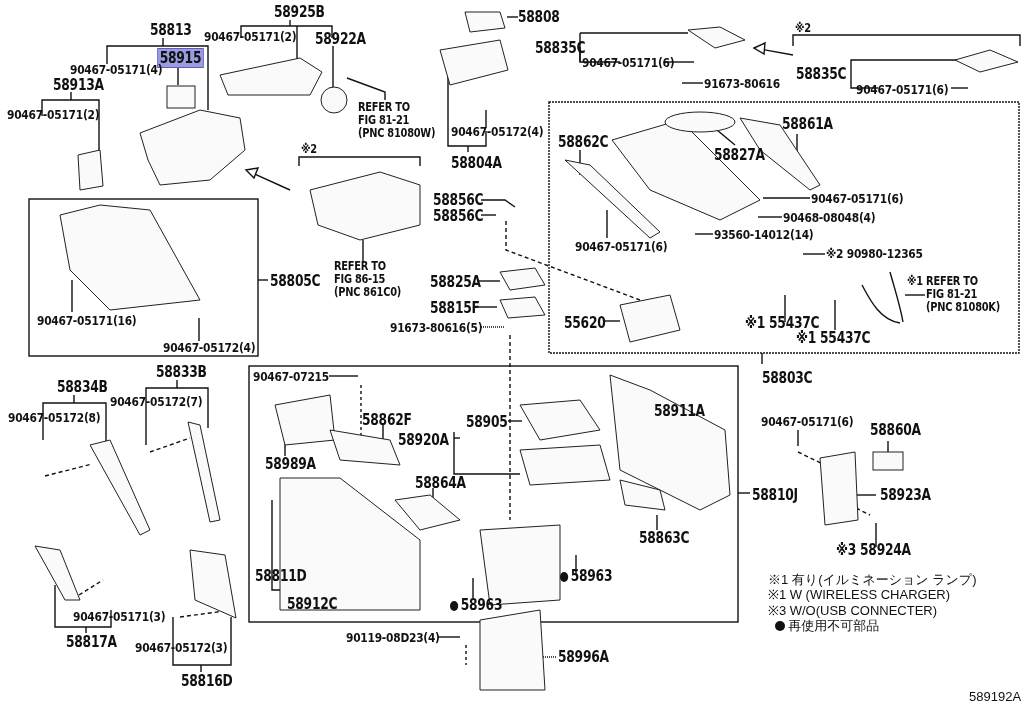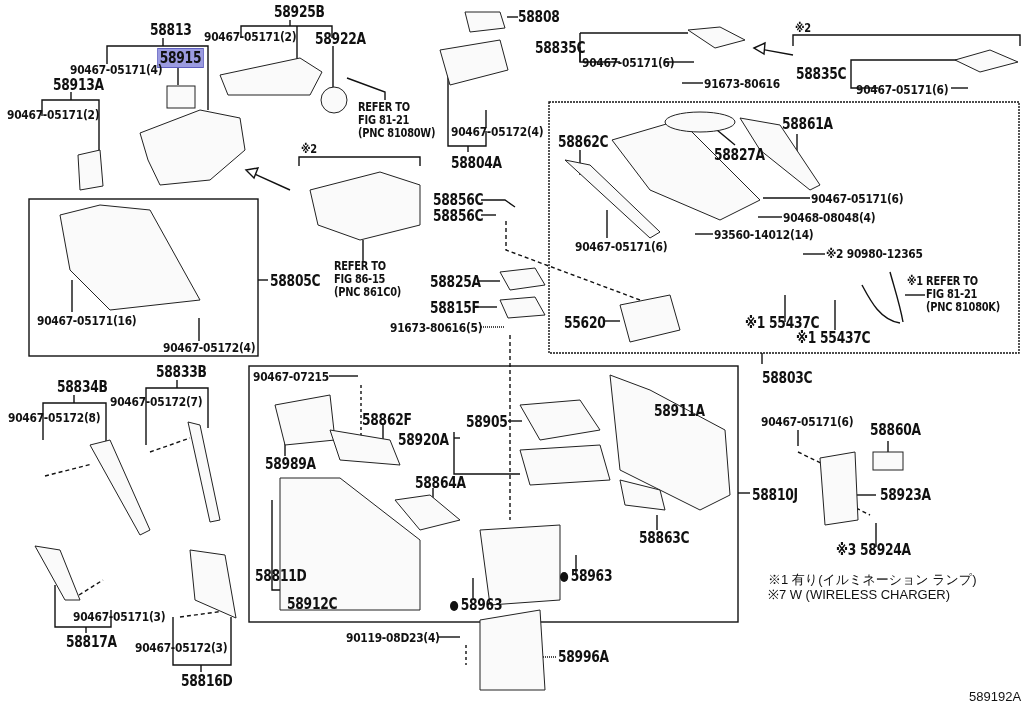--- a/index.html
+++ b/index.html
@@ -250,15 +250,17 @@
 <div class="lbl big" style="left:752px;top:487px">58810J</div>
 <div class="lbl" style="left:346px;top:631px">90119-08D23(4)</div>
 <div class="lbl big" style="left:558px;top:649px">58996A</div>
 <div class="lbl" style="left:761px;top:415px">90467-05171(6)</div>
 <div class="lbl big" style="left:870px;top:422px">58860A</div>
 <div class="lbl big" style="left:880px;top:487px">58923A</div>
 <div class="lbl big" style="left:836px;top:542px">※3 58924A</div>
 
 <div class="legend">
   <div>※1  有り(イルミネーション ランプ)</div>
-  <div>※7  W (WIRELESS CHARGER)</div>
+  <div>※1  W (WIRELESS CHARGER)</div>
+  <div>※3  W/O(USB CONNECTER)</div>
+  <div>&nbsp;&nbsp;<span class="dot"></span><span>再使用不可部品</span></div>
 </div>
 <div class="figid">589192A</div>
 
 </body></html>

